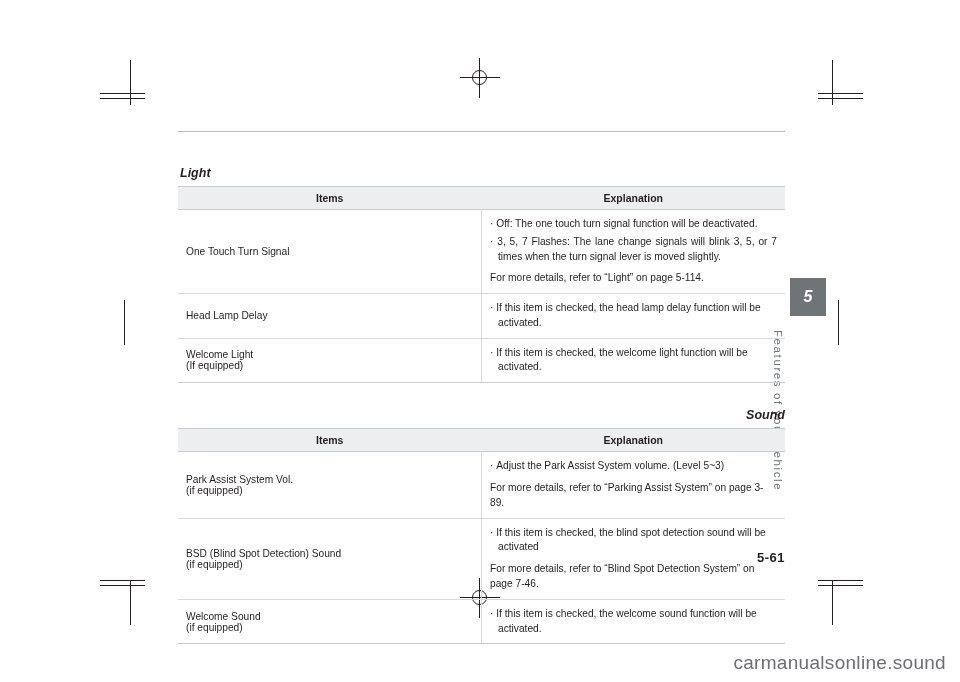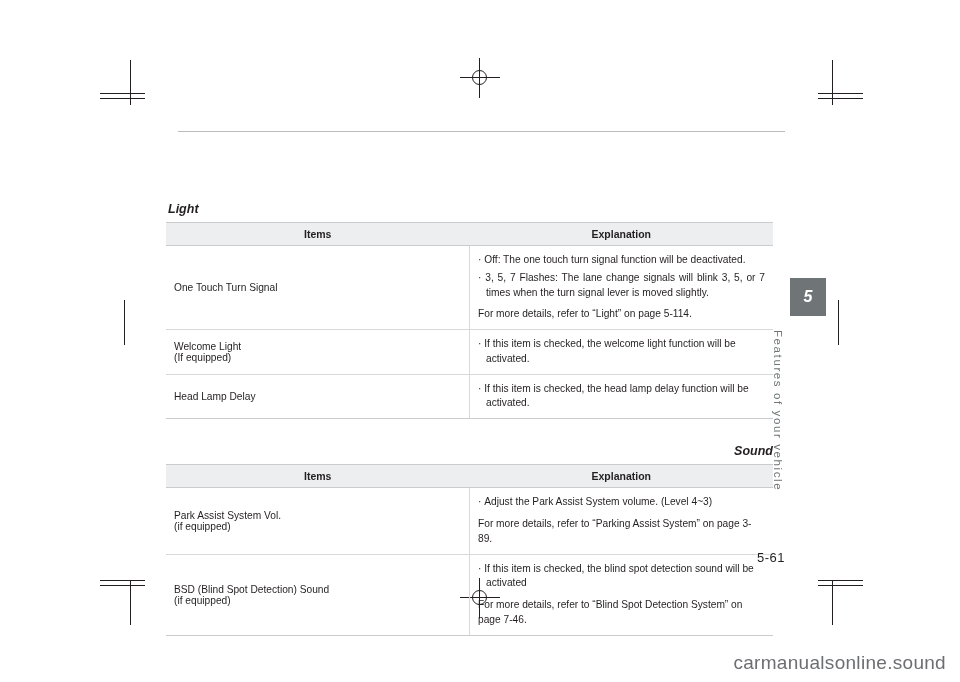--- a/index.html
+++ b/index.html
@@ -89,24 +89,23 @@
     font-size: 11.5px;
     letter-spacing: 1.6px;
     transform: rotate(90deg);
     transform-origin: left top;
     white-space: nowrap;
   }
 
   
   .content {
     position: absolute;
-    left: 166px;
+    left: 178px;
     top: 166px;
     width: 607px;
-    margin-top: 36px;
   }
   .sec-title {
     font-size: 12.5px;
     font-weight: bold;
     font-style: italic;
     color: #231f20;
     margin: 0 0 6px 2px;
   }
   .sec-title.second { margin-top: 25px; text-align: right; }
 
@@ -164,21 +163,21 @@
     margin-top: 7px;
     line-height: 1.45;
   }
 
   
   .folio {
     position: absolute;
     right: 175px;
     top: 550px;
     font-size: 13px;
-    font-weight: normal;
+    font-weight: bold;
     color: #231f20;
     letter-spacing: 0.5px;
   }
   .watermark {
     position: absolute;
     right: 14px;
     bottom: 8px;
     font-size: 19px;
     color: #6d6e71;
     letter-spacing: 0.3px;
@@ -246,66 +245,75 @@
           <span>One Touch Turn Signal</span>
         </td>
         <td class="expl">
           <span class="bullet-line">·&nbsp;<span>Off: The one touch turn signal function will be deactivated.</span></span>
           <span class="bullet-line just">·&nbsp;<span>3, 5, 7 Flashes: The lane change signals will blink 3, 5, or 7 times when the turn signal lever is moved slightly.</span></span>
           <span class="note-line">For more details, refer to “Light” on page 5-114.</span>
         </td>
       </tr>
       <tr>
         <td class="item">
+          <span>Head Lamp Delay</span>
+        </td>
+        <td class="expl">
+          <span class="bullet-line">·&nbsp;<span>If this item is checked, the head lamp delay function will be activated.</span></span>
+        </td>
+      </tr>
+      <tr>
+        <td class="item">
           <span>Welcome Light</span>
           <span class="item-sub">(If equipped)</span>
         </td>
         <td class="expl">
           <span class="bullet-line">·&nbsp;<span>If this item is checked, the welcome light function will be activated.</span></span>
-        </td>
-      </tr>
-      <tr>
-        <td class="item">
-          <span>Head Lamp Delay</span>
-        </td>
-        <td class="expl">
-          <span class="bullet-line">·&nbsp;<span>If this item is checked, the head lamp delay function will be activated.</span></span>
         </td>
       </tr>
     </tbody>
   </table>
 
   <div class="sec-title second">Sound</div>
   <table class="tbl">
     <thead>
       <tr>
         <th>Items</th>
         <th>Explanation</th>
       </tr>
     </thead>
     <tbody>
       <tr>
         <td class="item">
           <span>Park Assist System Vol.</span>
           <span class="item-sub">(if equipped)</span>
         </td>
         <td class="expl">
-          <span class="bullet-line">·&nbsp;<span>Adjust the Park Assist System volume. (Level 4~3)</span></span>
+          <span class="bullet-line">·&nbsp;<span>Adjust the Park Assist System volume. (Level 5~3)</span></span>
           <span class="note-line">For more details, refer to “Parking Assist System” on page 3-89.</span>
         </td>
       </tr>
       <tr>
         <td class="item">
           <span>BSD (Blind Spot Detection) Sound</span>
           <span class="item-sub">(if equipped)</span>
         </td>
         <td class="expl">
           <span class="bullet-line">·&nbsp;<span>If this item is checked, the blind spot detection sound will be activated</span></span>
           <span class="note-line">For more details, refer to “Blind Spot Detection System” on page 7-46.</span>
         </td>
       </tr>
+      <tr>
+        <td class="item">
+          <span>Welcome Sound</span>
+          <span class="item-sub">(if equipped)</span>
+        </td>
+        <td class="expl">
+          <span class="bullet-line">·&nbsp;<span>If this item is checked, the welcome sound function will be activated.</span></span>
+        </td>
+      </tr>
     </tbody>
   </table>
 
 </div>
 
 <div class="folio">5-61</div>
 <div class="watermark">carmanualsonline.sound</div>
 
 </body></html>

